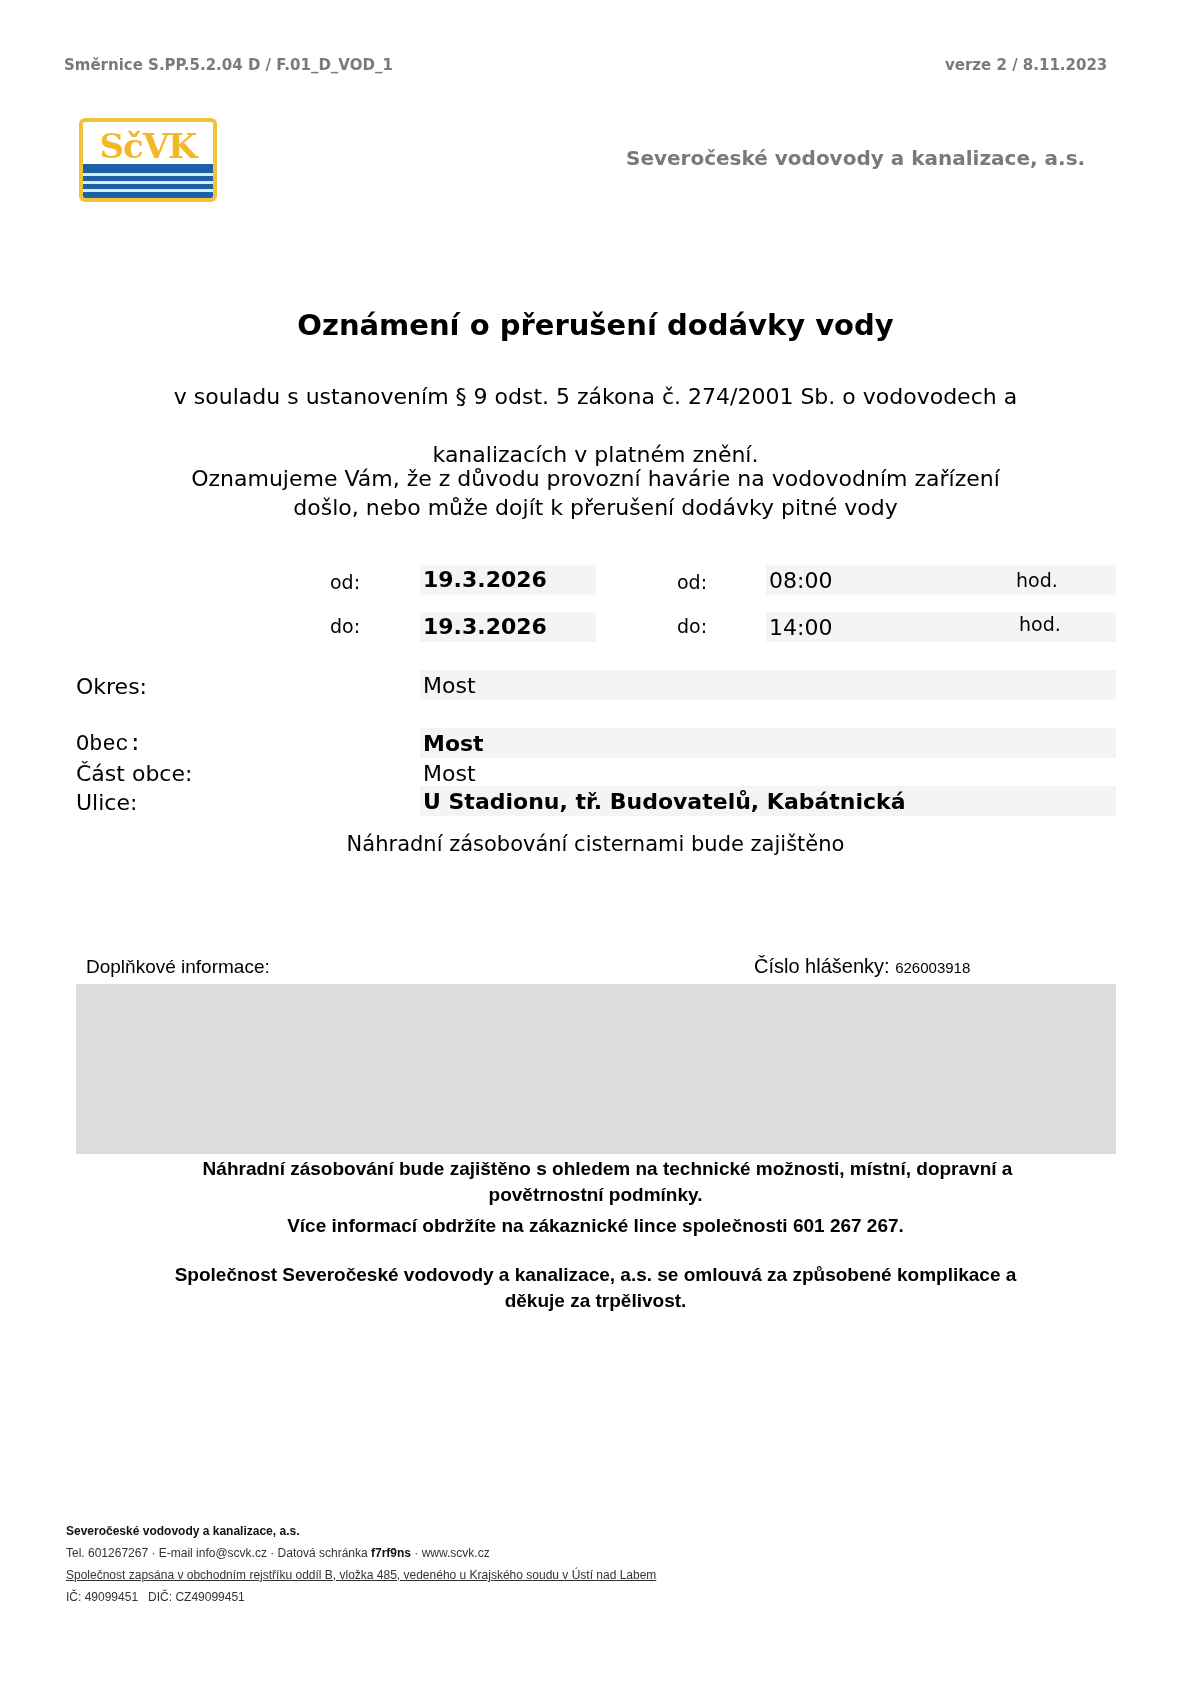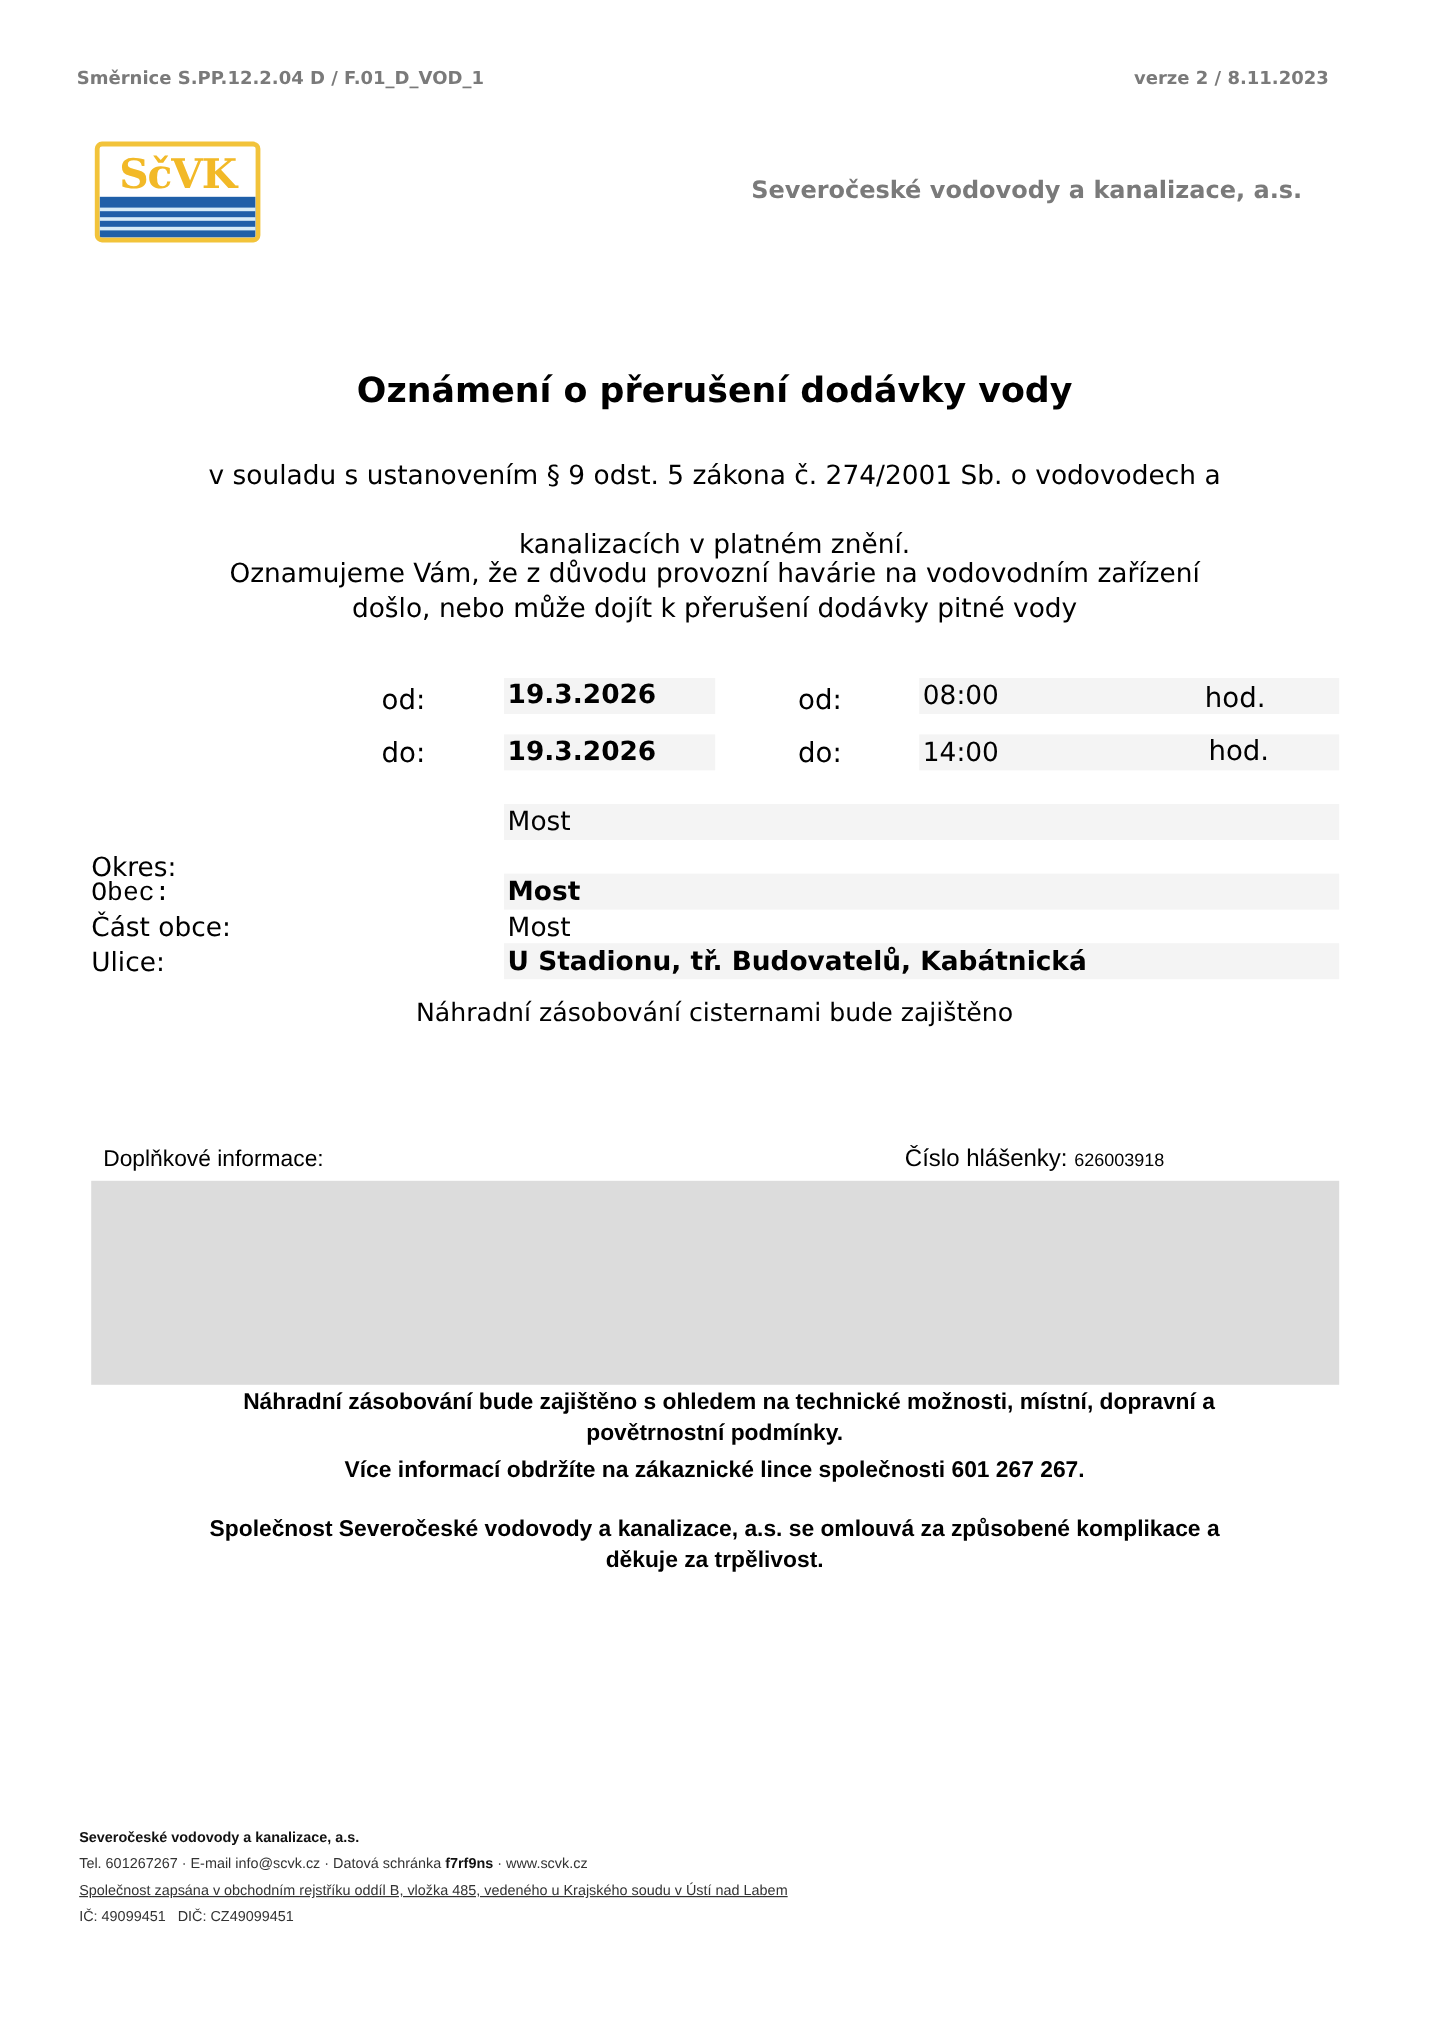--- a/index.html
+++ b/index.html
@@ -2,36 +2,36 @@
 <html><head>
   <meta charset="utf-8">
   <style>
     html, body { margin: 0; padding: 0; background: #ffffff; }
     body { width: 1191px; height: 1684px; position: relative; overflow: hidden; font-family: "DejaVu Sans", sans-serif; color: #000; }
     .abs { position: absolute; }
     .hdr { font-family: "DejaVu Sans", sans-serif; font-weight: bold; color: #7a7a7a; font-size: 15px; }
     .company { font-family: "DejaVu Sans", sans-serif; font-weight: bold; color: #7a7a7a; font-size: 20px; }
     .title { left: 0; width: 1191px; text-align: center; font-weight: bold; font-size: 29px; }
     .center { left: 0; width: 1191px; text-align: center; font-size: 22px; line-height: 30px; }
-    .lbl { font-size: 23px; }
+    .lbl { font-size: 19px; margin-left: 12px; }
     .field { background: #f4f4f4; }
     .val { font-size: 22px; }
     .bold { font-weight: bold; }
     .big-lbl { font-size: 22px; }
     .note-center { left: 0; width: 1191px; text-align: center; font-family: "Liberation Sans", sans-serif; font-weight: bold; font-size: 19px; line-height: 26px; }
     .footer { font-family: "Liberation Sans", sans-serif; font-size: 12px; color: #333; }
     .logo { left: 79px; top: 118px; width: 138px; height: 84px; background: #ffffff; border: 4px solid #f2c33a; border-radius: 6px; box-sizing: border-box; overflow: hidden; }
     .logo-text { position: absolute; left: 0; top: 4px; width: 100%; text-align: center; font-family: "DejaVu Serif", serif; font-weight: bold; font-size: 34px; color: #f2b927; letter-spacing: -1px; }
     .logo-stripes { position: absolute; left: 0; bottom: 0; width: 100%; height: 34px; background: #1f5fa8; }
     .stripe { position: absolute; left: 0; width: 100%; height: 3px; background: #d6ecf7; }
   </style>
 </head>
 <body>
 
-<div class="abs hdr" style="left:64px; top:56px;">Směrnice S.PP.12.2.04 D / F.01_D_VOD_1</div>
+<div class="abs hdr" style="left:64px; top:56px;">Směrnice S.PP.5.2.04 D / F.01_D_VOD_1</div>
 <div class="abs hdr" style="left:945px; top:56px;">verze 2 / 8.11.2023</div>
 
 <div class="abs logo">
   <div class="logo-text">SčVK</div>
   <div class="logo-stripes">
     <div class="stripe" style="top:9px;"></div>
     <div class="stripe" style="top:17px;"></div>
     <div class="stripe" style="top:25px;"></div>
   </div>
 </div>
@@ -59,21 +59,21 @@
 <div class="abs lbl" style="left:318px; top:615px;">do:</div>
 <div class="abs field" style="left:420px; top:612px; width:176px; height:30px;">
   <span class="val bold" style="position:absolute; left:3px; top:2px;">19.3.2026</span>
 </div>
 <div class="abs lbl" style="left:665px; top:615px;">do:</div>
 <div class="abs field" style="left:766px; top:612px; width:350px; height:30px;">
   <span class="val" style="position:absolute; left:3px; top:3px;">14:00</span>
   <span class="lbl" style="position:absolute; left:241px; top:1px;">hod.</span>
 </div>
 
-<div class="abs big-lbl" style="left:76px; top:711px;">Okres:</div>
+<div class="abs big-lbl" style="left:76px; top:674px;">Okres:</div>
 <div class="abs field" style="left:420px; top:670px; width:696px; height:30px;">
   <span class="val" style="position:absolute; left:3px; top:3px;">Most</span>
 </div>
 
 <div class="abs big-lbl" style="left:76px; top:732px;font-family:Liberation Mono, monospace;">Obec:</div>
 <div class="abs field" style="left:420px; top:728px; width:696px; height:30px;">
   <span class="val bold" style="position:absolute; left:3px; top:3px;">Most</span>
 </div>
 
 <div class="abs big-lbl" style="left:76px; top:761px;">Část obce:</div>

